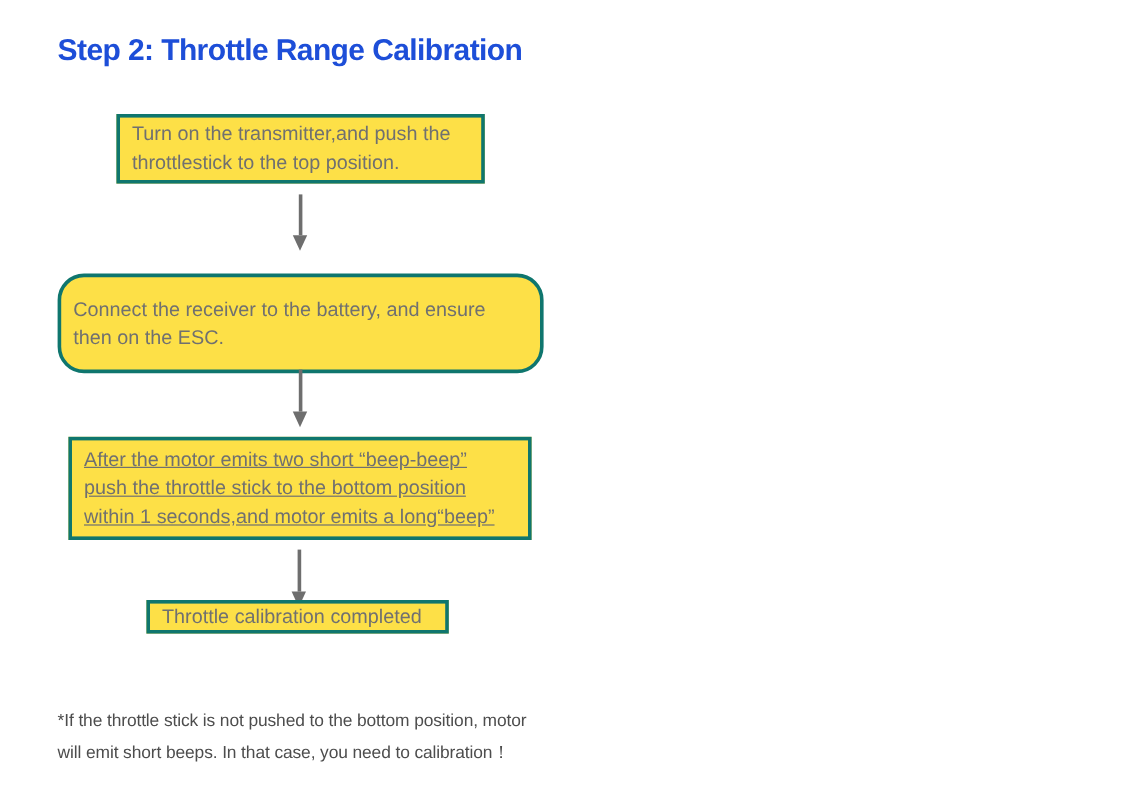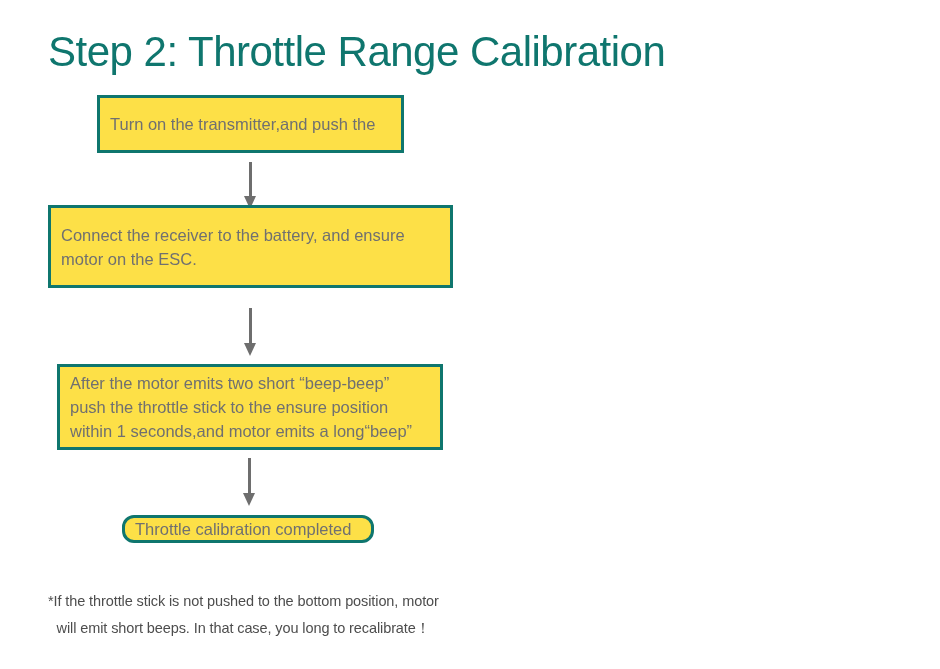--- a/index.html
+++ b/index.html
@@ -10,44 +10,44 @@
     overflow: hidden;
   }
   .page {
     position: relative;
     width: 940px; height: 669px;
     background: #ffffff;
   }
   .page-title {
     position: absolute;
     left: 48px; top: 28px;
-    font-size: 42px;
-    font-weight: 400;
+    font-size: 25px;
+    font-weight: 700;
     letter-spacing: -0.5px;
-    color: #0f766e;
+    color: #1d4ed8;
     white-space: nowrap;
   }
   .flow-box {
     position: absolute;
     border: 3px solid #0f766e;
     background: #fde047;
     display: flex;
     flex-direction: column;
     justify-content: center;
     color: #707070;
     font-size: 16.5px;
     line-height: 24px;
     padding-left: 10px;
     padding-right: 6px;
   }
   .flow-box .line { display: block; white-space: nowrap; }
   .box-1 { left: 97px;  top: 95px;  width: 307px; height: 58px; }
-  .box-2 { left: 48px;  top: 205px; width: 405px; height: 83px; }
-  .box-3 { left: 57px;  top: 364px; width: 386px; height: 86px; }
-  .box-4 { left: 122px; top: 515px; width: 252px; height: 28px; border-radius: 12px; }
+  .box-2 { left: 48px;  top: 228px; width: 405px; height: 83px; border-radius: 22px; }
+  .box-3 { left: 57px;  top: 364px; width: 386px; height: 86px; text-decoration: underline; }
+  .box-4 { left: 122px; top: 500px; width: 252px; height: 28px; }
   .arrow {
     position: absolute;
     width: 14px;
     display: flex;
     flex-direction: column;
     align-items: center;
   }
   .arrow .shaft { width: 3px; background: #6e6e6e; flex: 1; }
   .arrow .head {
     width: 0; height: 0;
@@ -59,61 +59,62 @@
   .arrow-2 { left: 243px; top: 308px; height: 48px; }
   .arrow-3 { left: 242px; top: 458px; height: 48px; }
   .footnote {
     position: absolute;
     left: 48px; top: 588px;
     color: #4d4d4d;
     font-size: 14.5px;
     line-height: 27px;
     letter-spacing: -0.1px;
   }
-  .footnote .line { display: block; white-space: nowrap; text-align: center; }
+  .footnote .line { display: block; white-space: nowrap; }
 </style>
 </head>
 <body>
 
 <div class="page">
 
   <h1 class="page-title">Step 2: Throttle Range Calibration</h1>
 
   <div class="flow-box box-1">
     <span class="line">Turn on the transmitter,and push the</span>
+    <span class="line">throttlestick to the top position.</span>
   </div>
 
   <div class="arrow arrow-1">
     <span class="shaft"></span>
     <span class="head"></span>
   </div>
 
   <div class="flow-box box-2">
     <span class="line">Connect the receiver to the battery, and ensure</span>
-    <span class="line">motor on the ESC.</span>
+    <span class="line">then on the ESC.</span>
   </div>
 
   <div class="arrow arrow-2">
     <span class="shaft"></span>
     <span class="head"></span>
   </div>
 
   <div class="flow-box box-3">
     <span class="line">After the motor emits two short “beep-beep”</span>
-    <span class="line">push the throttle stick to the ensure position</span>
+    <span class="line">push the throttle stick to the bottom position</span>
     <span class="line">within 1 seconds,and motor emits a long“beep”</span>
   </div>
 
   <div class="arrow arrow-3">
     <span class="shaft"></span>
     <span class="head"></span>
   </div>
 
   <div class="flow-box box-4">
     <span class="line">Throttle calibration completed</span>
   </div>
 
   <div class="footnote">
     <span class="line">*If the throttle stick is not pushed to the bottom position, motor</span>
-    <span class="line">will emit short beeps. In that case, you long to recalibrate！</span>
+    <span class="line">will emit short beeps. In that case, you need to calibration！</span>
   </div>
 
 </div>
 
 </body></html>

